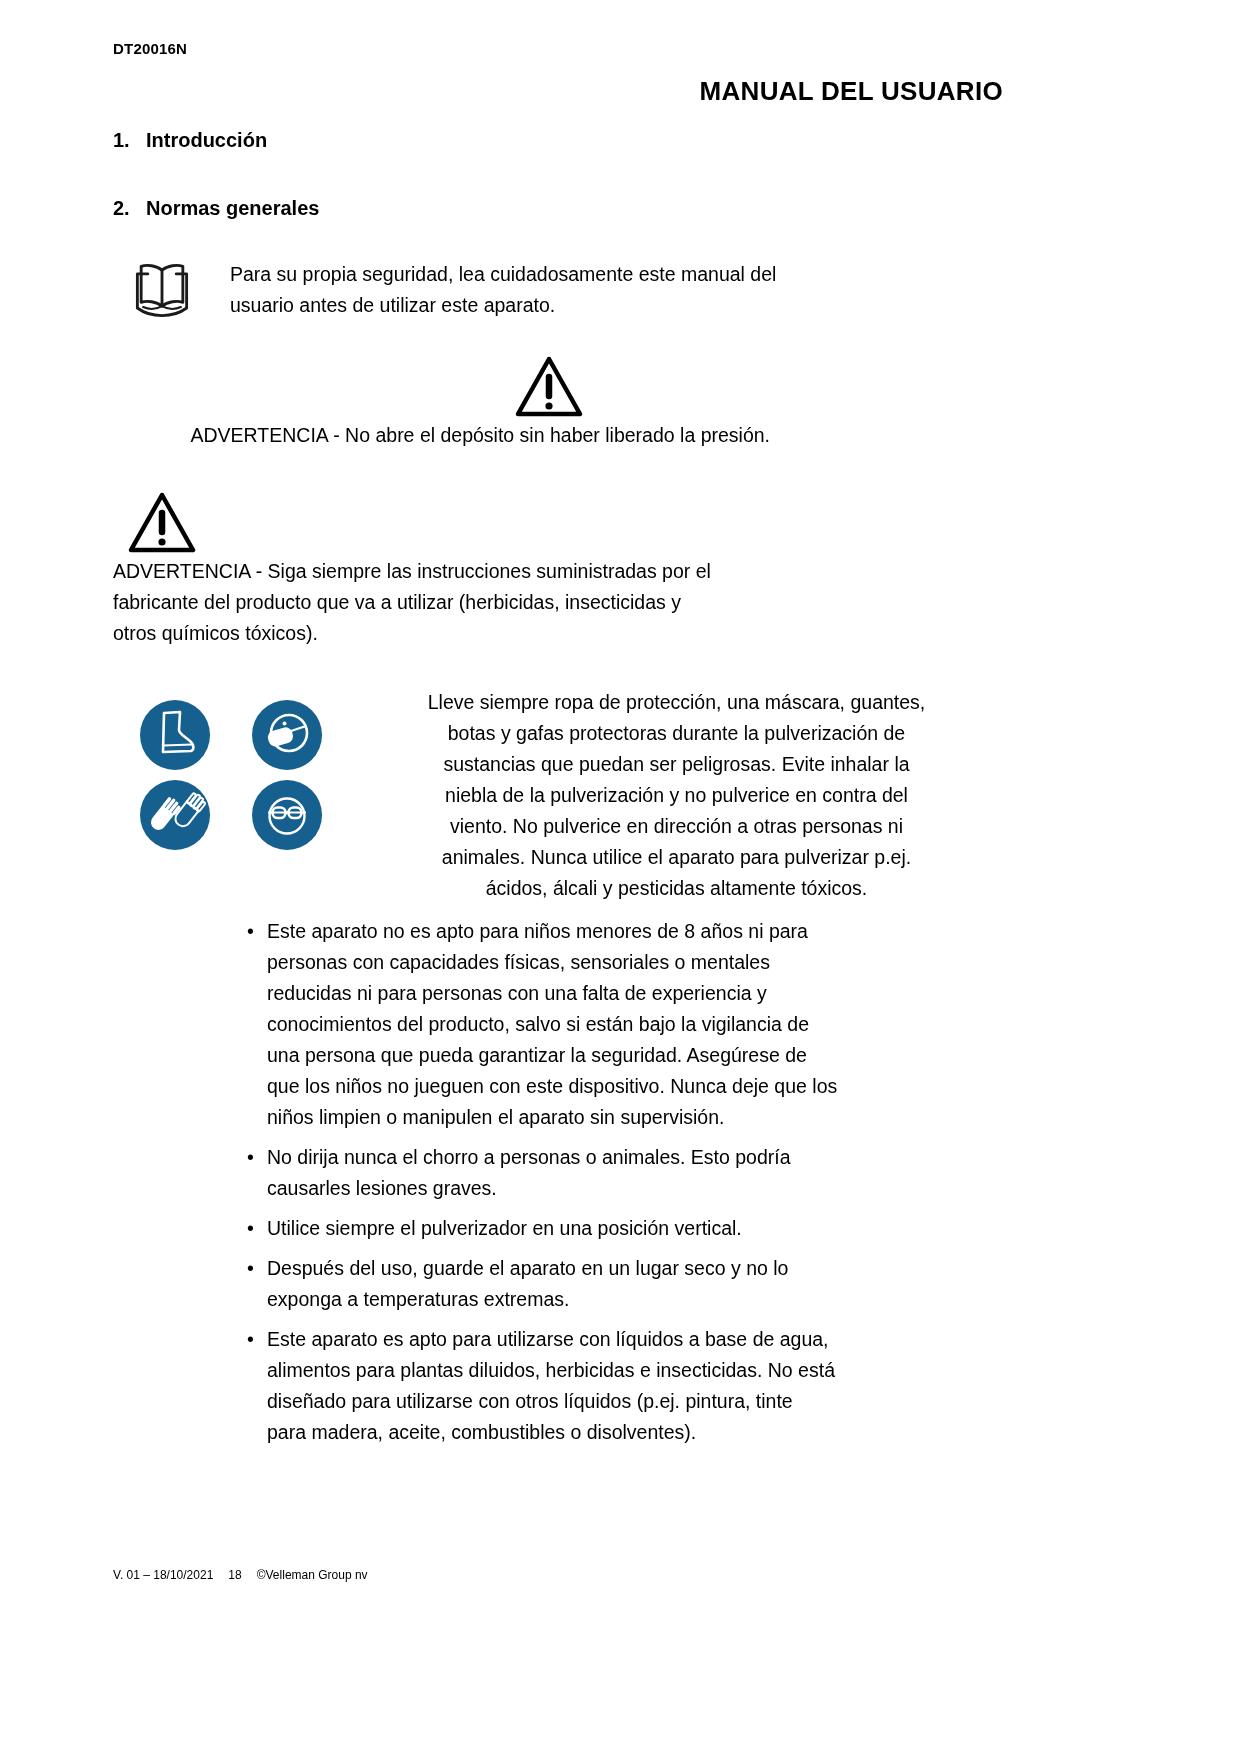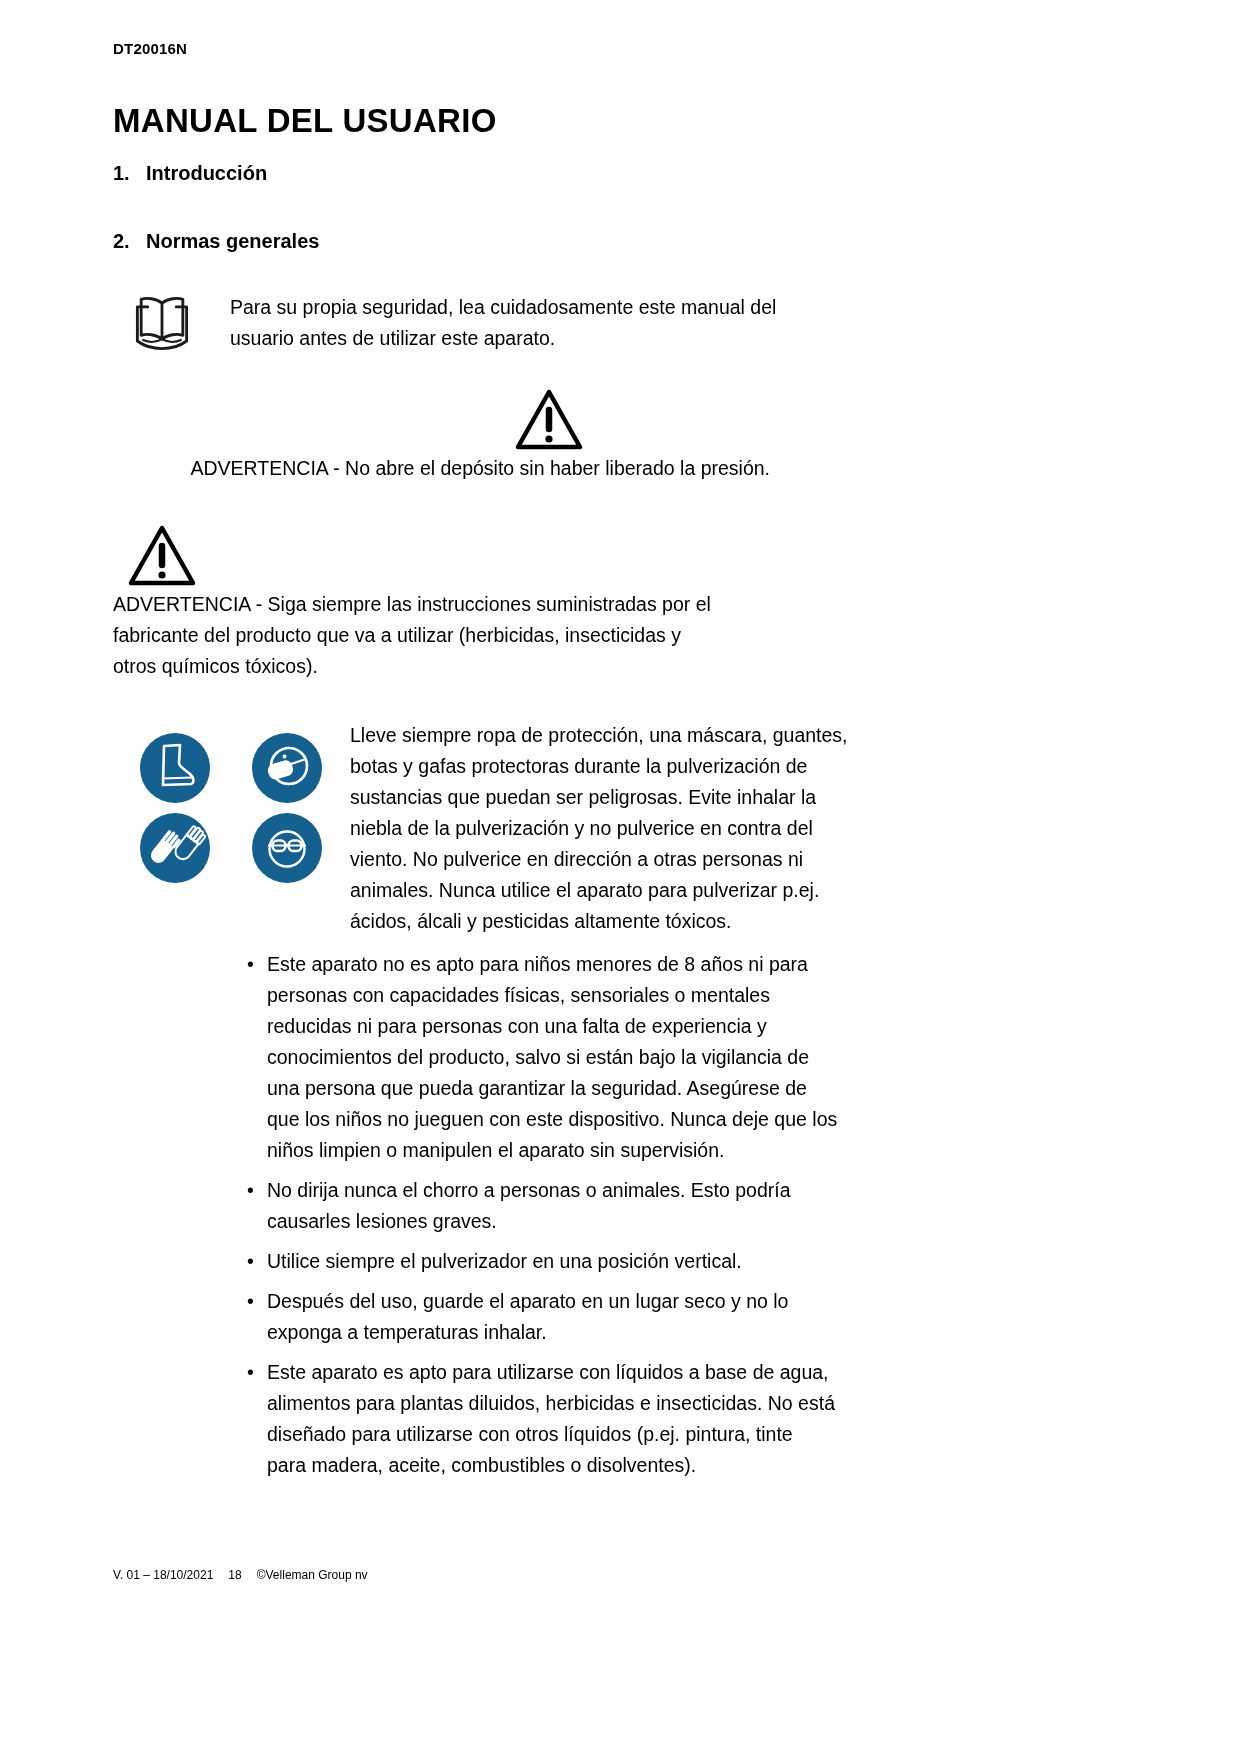--- a/index.html
+++ b/index.html
@@ -4,40 +4,40 @@
 <style>
   html,body{margin:0;padding:0;}
   body{
     width:1241px;height:1754px;background:#ffffff;color:#000;
     font-family:"Liberation Sans", sans-serif;position:relative;overflow:hidden;
   }
   .page{width:890px;margin-left:113px;padding-top:40px;position:relative;}
 
   .doc-code{font-size:15px;font-weight:bold;letter-spacing:.2px;}
 
-  .title{margin-top:45px;text-align:left;font-size:33px;font-weight:bold;letter-spacing:.3px;}
+  .title{margin-top:19px;text-align:right;font-size:26px;font-weight:bold;letter-spacing:.3px;}
 
   .sec-heading{margin-top:22px;display:flex;font-size:20px;font-weight:bold;}
   .sec-heading .num{flex:none;width:33px;}
   .sec-heading.h2{margin-top:45px;}
 
   .intro-body{
     margin-top:38px;margin-left:112px;width:760px;
     font-size:14.5px;line-height:25px;white-space:pre-line;
   }
 
   .notice-row{display:flex;align-items:center;}
   .notice-row.top{align-items:flex-start;}
   .notice-icon{flex:none;width:72px;margin-left:13px;margin-right:32px;display:flex;justify-content:center;}
   .notice-text{margin:0;font-size:19.5px;line-height:31px;white-space:pre-line;width:735px;}
 
   .row-1{margin-top:38px;}
   .row-2{margin-top:32px;flex-direction:column;}
   .row-3{margin-top:39px;flex-direction:column;}
-  .row-4{margin-top:38px;align-items:flex-start;}
+  .row-4{margin-top:38px;align-items:flex-start;text-align:center;}
 
   .ppe-grid{
     flex:none;display:grid;grid-template-columns:72px 72px;grid-gap:8px 40px;
     margin-left:26px;margin-top:12px;margin-right:27px;
   }
   .ppe-icon{width:72px;height:72px;display:block;}
 
   ul.rules{
     list-style:none;margin:12px 0 0 0;padding:0 0 0 132px;width:736px;
   }
@@ -175,21 +175,21 @@
 personas con capacidades físicas, sensoriales o mentales
 reducidas ni para personas con una falta de experiencia y
 conocimientos del producto, salvo si están bajo la vigilancia de
 una persona que pueda garantizar la seguridad. Asegúrese de
 que los niños no jueguen con este dispositivo. Nunca deje que los
 niños limpien o manipulen el aparato sin supervisión.</li>
     <li>No dirija nunca el chorro a personas o animales. Esto podría
 causarles lesiones graves.</li>
     <li>Utilice siempre el pulverizador en una posición vertical.</li>
     <li>Después del uso, guarde el aparato en un lugar seco y no lo
-exponga a temperaturas inhalar.</li>
+exponga a temperaturas extremas.</li>
     <li>Este aparato es apto para utilizarse con líquidos a base de agua,
 alimentos para plantas diluidos, herbicidas e insecticidas. No está
 diseñado para utilizarse con otros líquidos (p.ej. pintura, tinte
 para madera, aceite, combustibles o disolventes).</li>
   </ul>
 
 </div>
 
 <div class="footer">
   <span>V. 01 – 18/10/2021</span><span>18</span><span>©Velleman Group nv</span>

